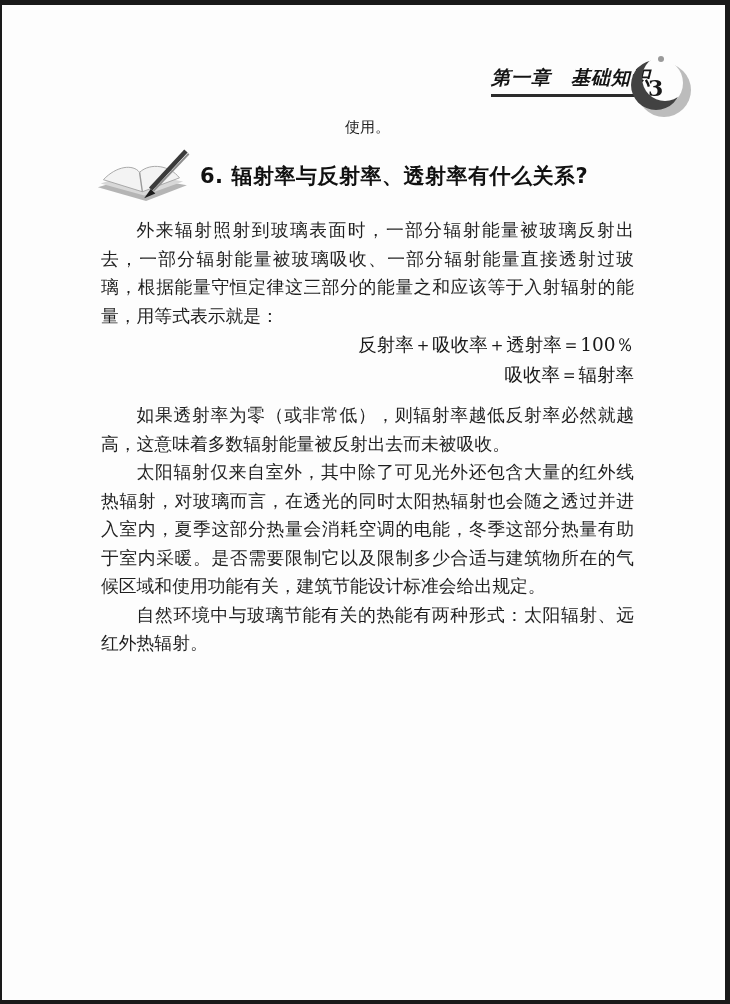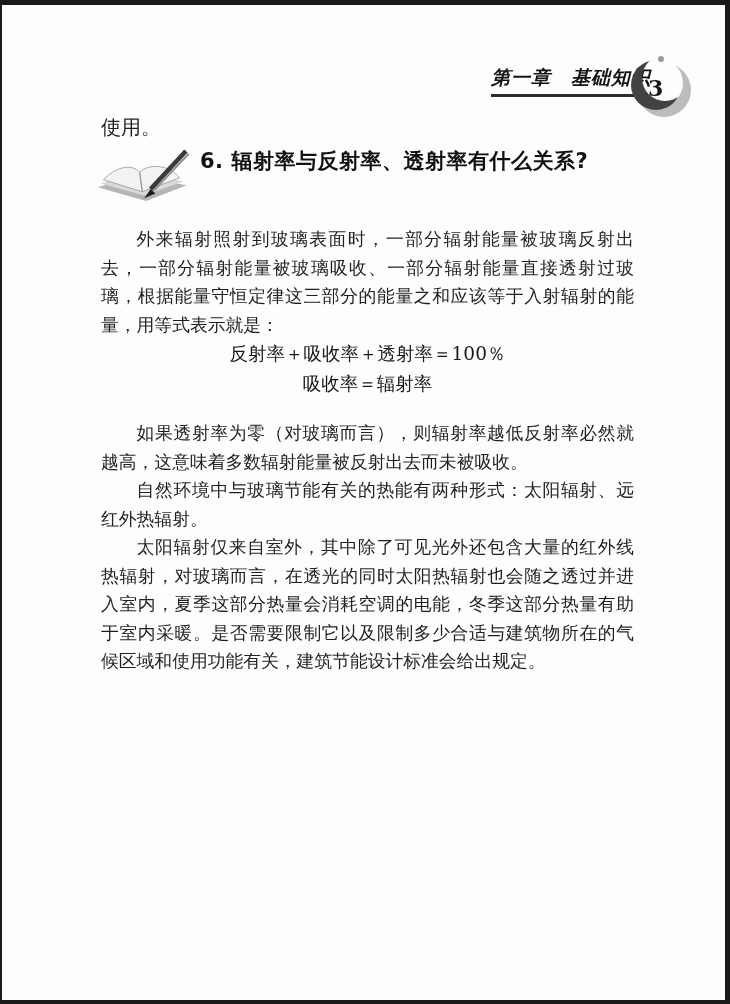--- a/index.html
+++ b/index.html
@@ -47,25 +47,27 @@
 
   
   .main {
     position: absolute;
     top: 108px;
     left: 99px;
     width: 533px;
   }
   .intro {
     margin: 0;
-    font-size: 20px;
+    font-size: 15px;
     line-height: 28px;
+    text-align: center;
   }
   .sec-head {
     display: flex;
+    align-items: center;
     height: 58px;
     margin-top: 6px;
     margin-left: -5px;
   }
   .sec-icon { width: 102px; height: 58px; flex: none; }
   .sec-title {
     font-family: "DejaVu Sans", sans-serif;
     font-weight: bold;
     font-size: 21px;
     letter-spacing: 0.5px;
@@ -74,27 +76,27 @@
     white-space: nowrap;
   }
   .para {
     margin: 0;
     font-size: 17.8px;
     line-height: 28.5px;
     text-align: justify;
     text-justify: inter-ideograph;
     text-indent: 2em;
   }
-  .para.mt3 { margin-top: 20px; }
+  .para.mt3 { margin-top: 11px; }
   .para.mt6 { margin-top: 6px; }
   .formula {
     margin: 0;
     font-size: 18.5px;
     line-height: 30px;
-    text-align: center;
+    text-align: right;
     text-indent: 0;
     color: #181818;
   }
   .sec-head.second { margin-top: 5px; }
 </style>
 </head>
 <body>
 
 <div class="page">
 
@@ -138,22 +140,22 @@
       <span class="sec-title">6. 辐射率与反射率、透射率有什么关系?</span>
     </div>
 
     <p class="para mt3">外来辐射照射到玻璃表面时，一部分辐射能量被玻璃反射出去，一部分辐射能量被玻璃吸收、一部分辐射能量直接透射过玻璃，根据能量守恒定律这三部分的能量之和应该等于入射辐射的能量，用等式表示就是：</p>
 
     <p class="formula">反射率＋吸收率＋透射率＝100％</p>
 
 
     <p class="formula">吸收率＝辐射率</p>
 
-    <p class="para mt3">如果透射率为零（对玻璃而言），则辐射率越低反射率必然就越高，这意味着多数辐射能量被反射出去而未被吸收。</p>
+    <p class="para mt3">如果透射率为零（或非常低），则辐射率越低反射率必然就越高，这意味着多数辐射能量被反射出去而未被吸收。</p>
 
 
+    <p class="para">太阳辐射仅来自室外，其中除了可见光外还包含大量的红外线热辐射，对玻璃而言，在透光的同时太阳热辐射也会随之透过并进入室内，夏季这部分热量会消耗空调的电能，冬季这部分热量有助于室内采暖。是否需要限制它以及限制多少合适与建筑物所在的气候区域和使用功能有关，建筑节能设计标准会给出规定。</p>
+
     <p class="para">自然环境中与玻璃节能有关的热能有两种形式：太阳辐射、远红外热辐射。</p>
-
-    <p class="para">太阳辐射仅来自室外，其中除了可见光外还包含大量的红外线热辐射，对玻璃而言，在透光的同时太阳热辐射也会随之透过并进入室内，夏季这部分热量会消耗空调的电能，冬季这部分热量有助于室内采暖。是否需要限制它以及限制多少合适与建筑物所在的气候区域和使用功能有关，建筑节能设计标准会给出规定。</p>
 
 
   </div>
 </div>
 
 </body></html>

